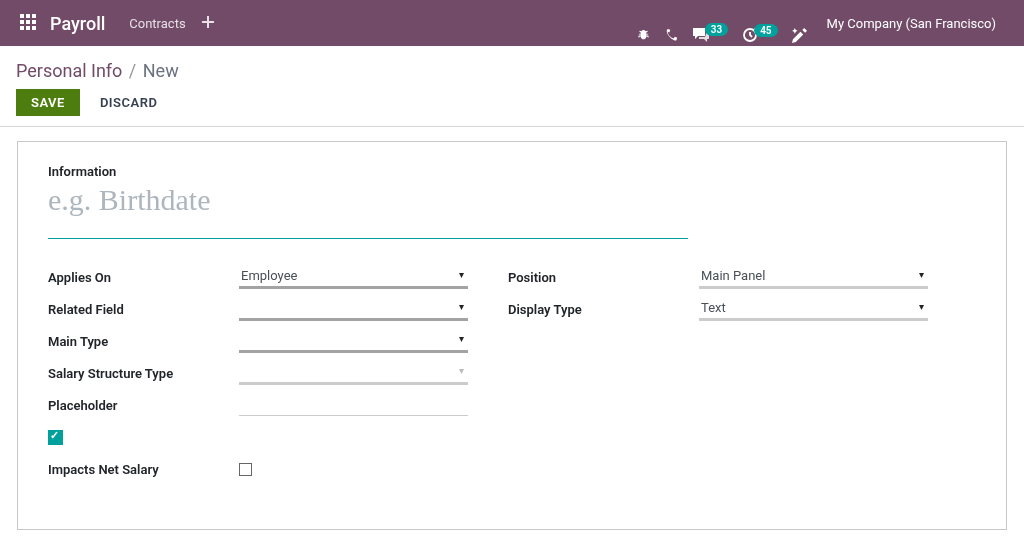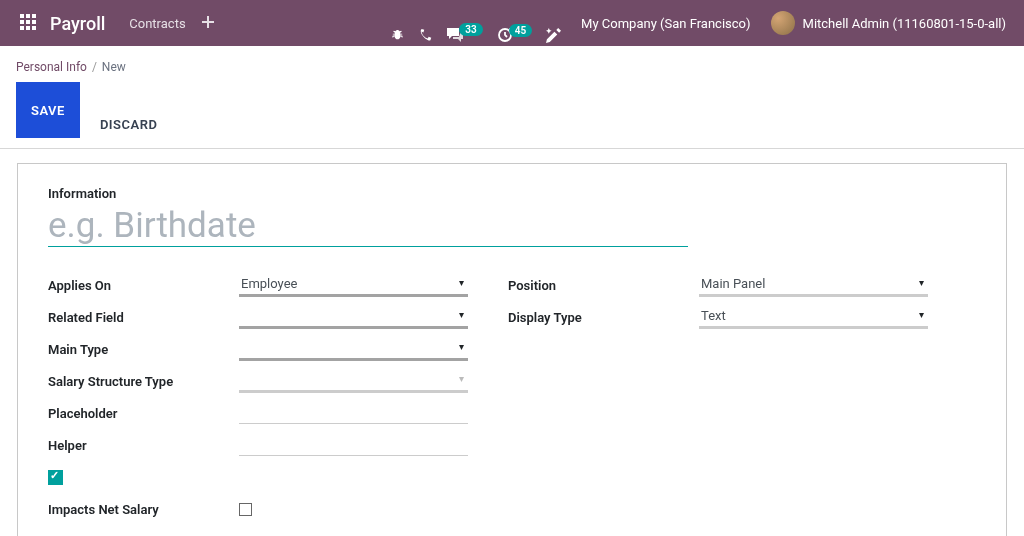--- a/index.html
+++ b/index.html
@@ -15,33 +15,33 @@
     .nav-spacer { flex: 1; }
     .nav-icons { display: flex; align-items: center; gap: 14px; margin-right: 20px; }
     .nav-ico { color: #fff; font-size: 14px; cursor: pointer; position: relative; display: inline-flex; align-items: flex-end; margin-top: 24px; }
     .badge { background: #00a09d; color: #fff; border-radius: 10px; padding: 1px 6px; font-size: 10px; font-weight: 600; margin-left: -4px; position: relative; top: -6px; }
     .company { color: #fff; font-size: 13px; margin-right: 20px; cursor: pointer; }
     .user { display: flex; align-items: center; gap: 8px; color: #fff; font-size: 13px; cursor: pointer; padding-right: 10px;}
     .avatar { width: 24px; height: 24px; border-radius: 50%; background: radial-gradient(circle at 30% 30%, #d4a574, #8b6f47); }
     
     
     .control-panel { padding: 14px 16px 10px; border-bottom: 1px solid #d7d7d7; }
-    .breadcrumb { font-size: 12px; color: #374151; margin-bottom: 8px; }
+    .breadcrumb { font-size: 18px; color: #374151; margin-bottom: 8px; }
     .breadcrumb .bc-link { color: #714b67; cursor: pointer; }
     .breadcrumb .bc-sep { color: #999; margin: 0 2px; }
     .breadcrumb .bc-current { color: #6b7280; }
     .cp-buttons { display: flex; gap: 10px; }
-    .btn-save { background: #1d4ed8; color: #fff; border: none; padding: 6px 15px; font-size: 13px; font-weight: 600; cursor: pointer; letter-spacing: .5px; }
-    .btn-discard { background: transparent; color: #374151; border: none; padding: 6px 10px; font-size: 13px; font-weight: 600; cursor: pointer; letter-spacing: .5px; margin-top: 29px; }
+    .btn-save { background: #4d7c0f; color: #fff; border: none; padding: 6px 15px; font-size: 13px; font-weight: 600; cursor: pointer; letter-spacing: .5px; }
+    .btn-discard { background: transparent; color: #374151; border: none; padding: 6px 10px; font-size: 13px; font-weight: 600; cursor: pointer; letter-spacing: .5px; }
     
     
     .sheet-bg { background: #fff; padding: 14px 12px; }
     .sheet { border: 1px solid #c8c8c8; background: #fff; padding: 22px 30px 40px; max-width: 990px; margin: 0 auto; }
     .label-top { font-size: 13px; color: #212529; font-weight: 600; margin-bottom: 4px; display: block;}
-    .title-input { width: 640px; border: none; border-bottom: 1.5px solid #00a09d; font-size: 35px; color: #333; padding: 0 0 0 0; outline: none; background: transparent; }
+    .title-input { width: 640px; border: none; border-bottom: 1.5px solid #00a09d; font-size: 30px; color: #333; padding: 0 0 21px 0; outline: none; background: transparent; font-family: Liberation Serif, serif; }
     .title-input::placeholder { color: #adb5bd; }
     
     .form-cols { display: flex; gap: 40px; margin-top: 26px; }
     .col { width: 420px; }
     .row { display: flex; align-items: center; margin-bottom: 8px; min-height: 24px; gap: 36px; }
     .row-label { width: 155px; font-size: 13px; color: #212529; font-weight: 600; flex-shrink: 0; }
     .row-value { flex: 1; position: relative; }
     .select-field { width: 100%; border: none; border-bottom: 3px solid #a3a3a3; font-size: 13px; padding: 3px 18px 3px 2px; outline: none; background: transparent; color: #495057; }
     .select-field.light { border-bottom-color: #ccc; }
     .caret { position: absolute; right: 4px; top: 4px; font-size: 10px; color: #212529; pointer-events: none; }
@@ -100,24 +100,20 @@
         </svg>
       <span class="badge">45</span>
     </span>
     <span class="nav-ico">
       <svg width="15" height="15" viewBox="0 0 16 16" fill="#fff">
           <path d="M13 0l3 3-2 2-3-3zM9 4l3 3-8 8-4 1 1-4zM3 0l1 2 2 1-2 1-1 2-1-2-2-1 2-1z"></path>
         </svg>
     </span>
   </div>
   <div class="company">My Company (San Francisco)</div>
-  <div class="user">
-    <div class="avatar"></div>
-    <span>Mitchell Admin (11160801-15-0-all)</span>
-  </div>
 </div>
 
 <div class="control-panel">
   <div class="breadcrumb">
     <span class="bc-link">Personal Info</span>
     <span class="bc-sep">/</span>
     <span class="bc-current">New</span>
   </div>
   <div class="cp-buttons">
     <button class="btn-save">SAVE</button>
@@ -161,26 +157,20 @@
             <span class="caret light">▾</span>
           </div>
         </div>
         <div class="row">
           <div class="row-label">Placeholder</div>
           <div class="row-value">
             <input class="text-field" style="">
           </div>
         </div>
         <div class="row">
-          <div class="row-label">Helper</div>
-          <div class="row-value">
-            <input class="text-field" style="">
-          </div>
-        </div>
-        <div class="row">
           <div class="row-value">
             <div class="checkbox-wrap"></div>
           </div>
         </div>
         <div class="row">
           <div class="row-label">Impacts Net Salary</div>
           <div class="row-value">
             <div class="checkbox-empty"></div>
           </div>
         </div>

